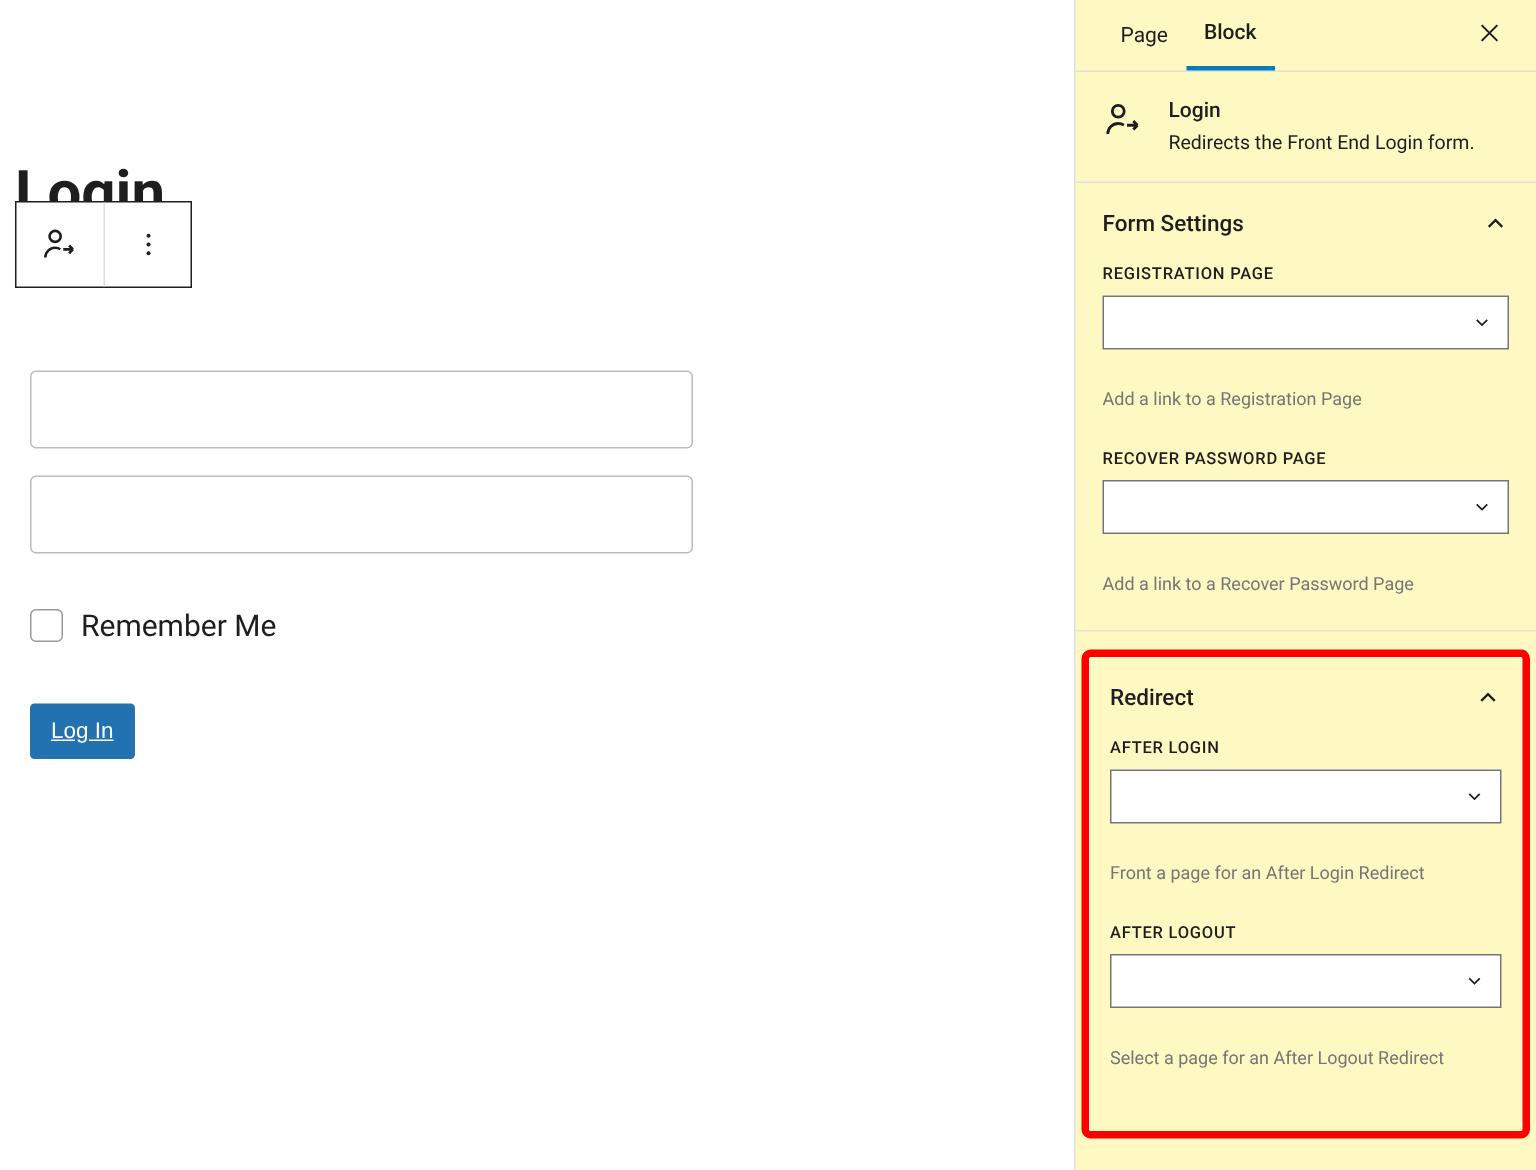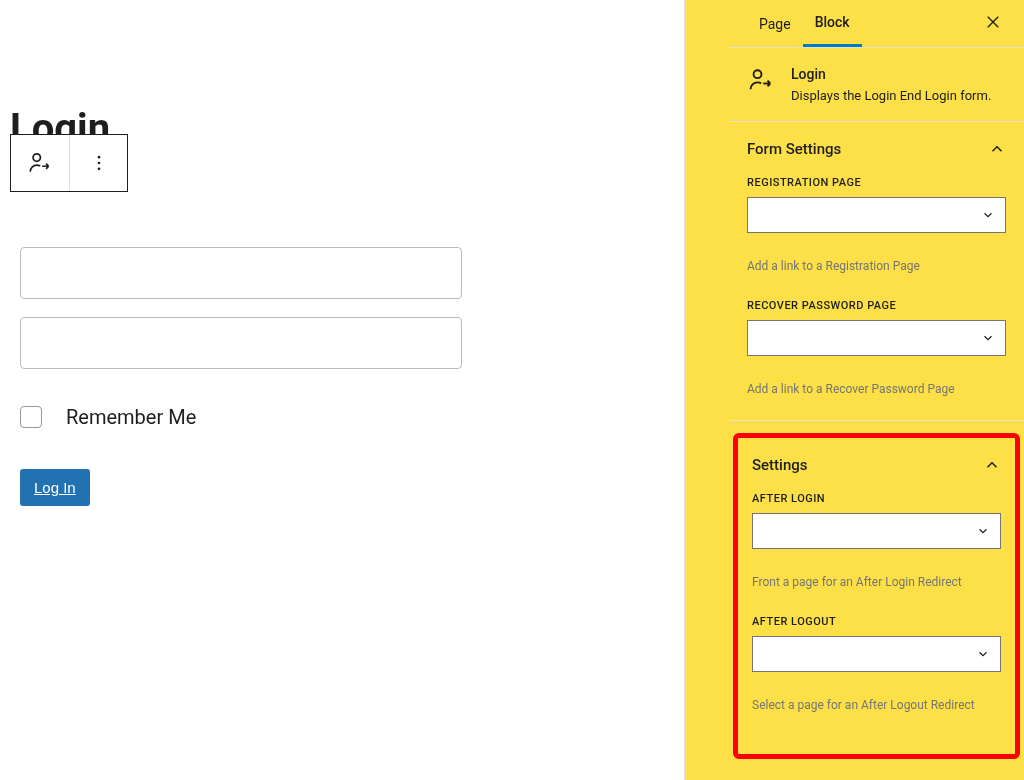--- a/index.html
+++ b/index.html
@@ -51,21 +51,21 @@
       height: 52px;
       border: 1px solid #bbb;
       border-radius: 4px;
       margin-bottom: 18px;
       font-size: 16px;
       padding: 0 12px;
     }
     .checkbox-row {
       display: flex;
       align-items: center;
-      gap: 24px;
+      gap: 12px;
       margin-top: 18px;
       margin-bottom: 40px;
     }
     .checkbox {
       width: 22px;
       height: 22px;
       border: 1px solid #999;
       border-radius: 4px;
     }
     .checkbox-label {
@@ -77,26 +77,25 @@
       color: #fff;
       border: none;
       padding: 10px 14px;
       font-size: 15px;
       border-radius: 3px;
       cursor: pointer;
       text-decoration: underline;
     }
 
     .sidebar {
-      width: 340px;
+      width: 308px;
       border-left: 1px solid #e0e0e0;
-      background: #fde047;
+      background: #fef9c3;
       display: flex;
       flex-direction: column;
-      padding-left: 44px;
     }
     .sidebar-tabs {
       display: flex;
       align-items: center;
       padding: 0 18px;
       height: 48px;
       border-bottom: 1px solid #e0e0e0;
       position: relative;
     }
     .tab {
@@ -237,21 +236,21 @@
   <div class="block-info">
     <div class="block-info-icon">
       <svg width="28" height="28" viewBox="0 0 24 24" fill="none" stroke="#1e1e1e" stroke-width="1.6">
         <circle cx="9" cy="7" r="3.4"></circle>
         <path d="M3 20c0-3.3 2.7-6 6-6 1.2 0 2.3.3 3.2.9"></path>
         <path d="M14 15h6m0 0-2.4-2.4M20 15l-2.4 2.4"></path>
       </svg>
     </div>
     <div>
       <div class="block-info-title">Login</div>
-      <div class="block-info-desc">Displays the Login End Login form.</div>
+      <div class="block-info-desc">Redirects the Front End Login form.</div>
     </div>
   </div>
 
   <div class="panel">
     <div class="panel-header">
       <span class="panel-title">Form Settings</span>
       <span class="chevron-up">
         <svg width="18" height="18" viewBox="0 0 24 24" fill="none" stroke="#1e1e1e" stroke-width="2">
             <path d="M6 15l6-6 6 6"></path>
           </svg>
@@ -271,21 +270,21 @@
         <svg width="14" height="14" viewBox="0 0 24 24" fill="none" stroke="#1e1e1e" stroke-width="2">
             <path d="M6 9l6 6 6-6"></path>
           </svg>
       </div>
       <div class="field-help">Add a link to a Recover Password Page</div>
     </div>
   </div>
 
   <div class="highlight-box">
     <div class="panel-header">
-      <span class="panel-title">Settings</span>
+      <span class="panel-title">Redirect</span>
       <span class="chevron-up">
         <svg width="18" height="18" viewBox="0 0 24 24" fill="none" stroke="#1e1e1e" stroke-width="2">
             <path d="M6 15l6-6 6 6"></path>
           </svg>
       </span>
     </div>
     <div class="panel-body">
       <div class="field-label">AFTER LOGIN</div>
       <div class="select-control">
         <svg width="14" height="14" viewBox="0 0 24 24" fill="none" stroke="#1e1e1e" stroke-width="2">

